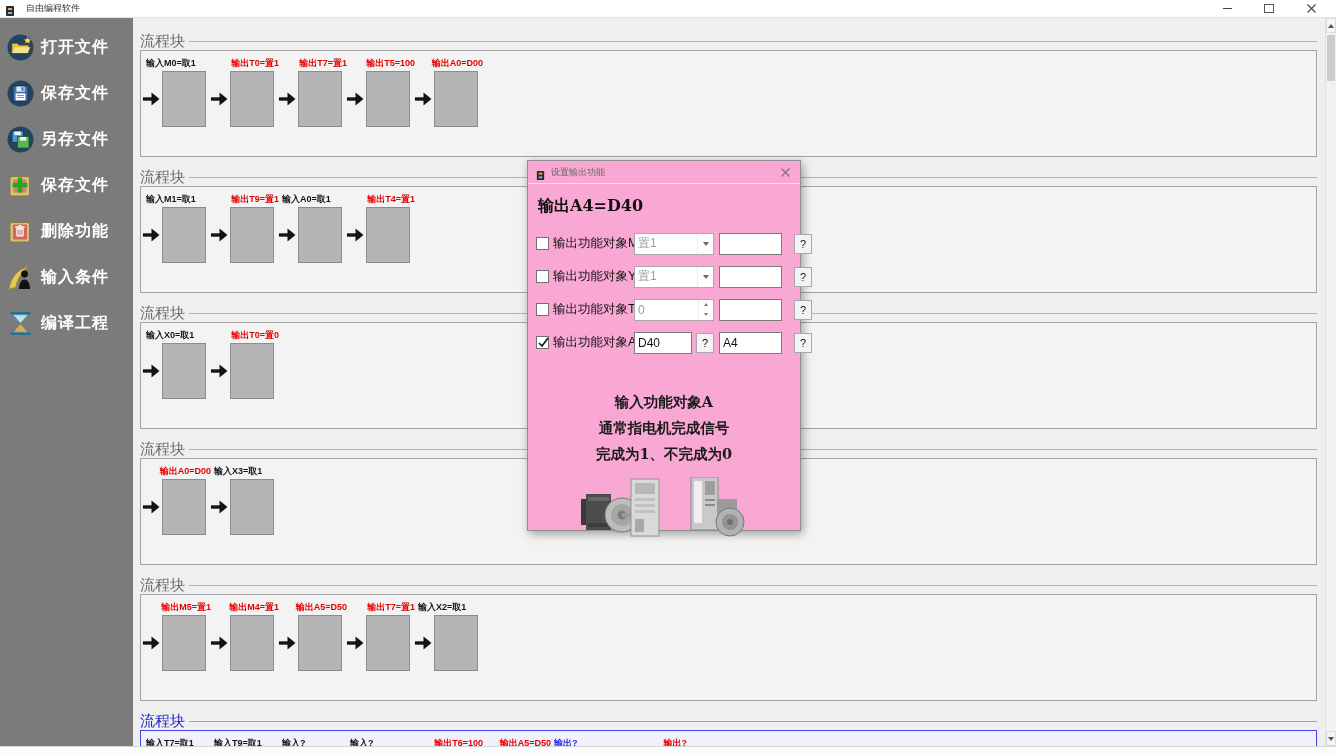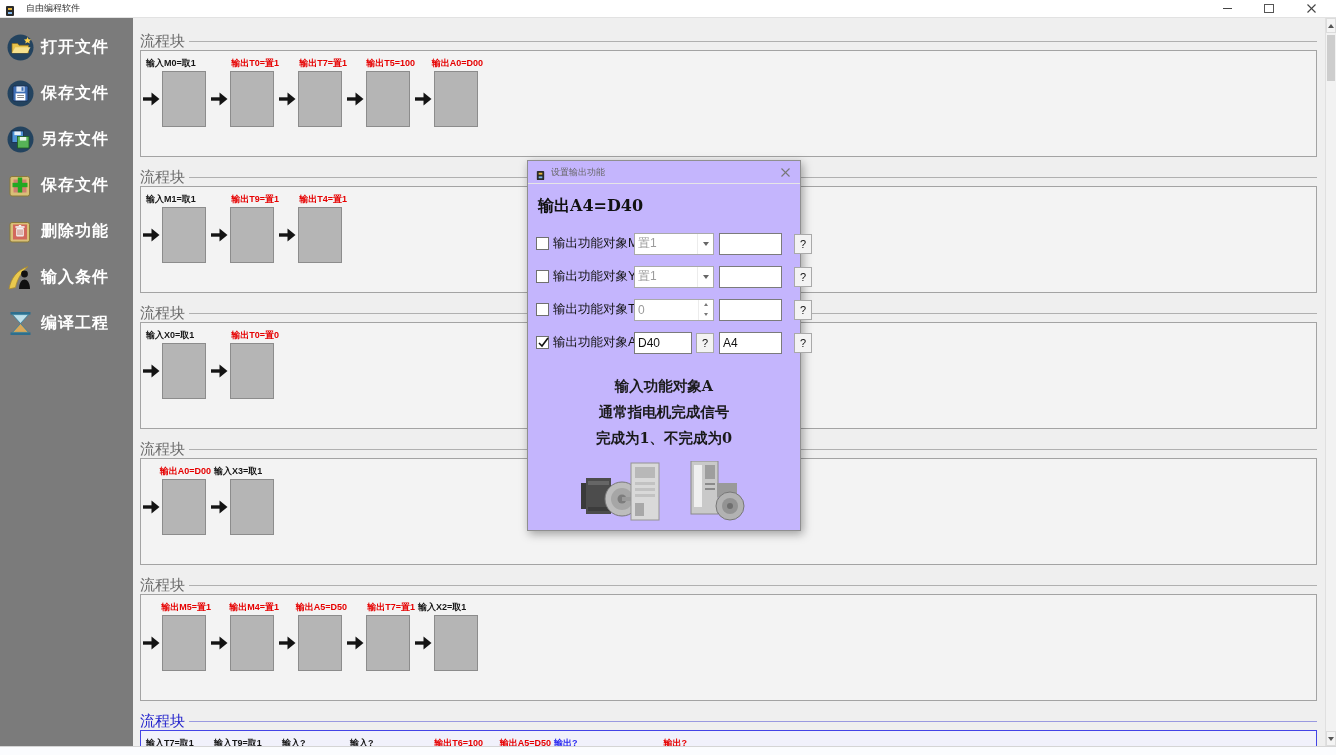--- a/index.html
+++ b/index.html
@@ -52,21 +52,21 @@
     background:#f4f4f4; border:1px solid #dcdcdc; box-sizing:border-box; cursor:pointer; }
   .tri-up { width:0; height:0; border-left:3px solid transparent; border-right:3px solid transparent; border-bottom:4px solid #555; }
   .tri-down { width:0; height:0; border-left:3px solid transparent; border-right:3px solid transparent; border-top:4px solid #555; }
   .scroll-thumb { width:8px; height:46px; background:#cdcdcd; margin-top:2px; cursor:pointer; }
   .scroll-spacer { flex:1; }
 
   .statusbar { height:9px; background:#fbfcfe; border-top:1px solid #d5d5d5; box-sizing:border-box; }
 
   
   .dialog { position:absolute; left:527px; top:160px; width:274px; height:371px;
-    background:#c4b5fd; border:1px solid #8f8f8f; box-shadow:2px 3px 9px rgba(0,0,0,0.35);
+    background:#f9a8d4; border:1px solid #8f8f8f; box-shadow:2px 3px 9px rgba(0,0,0,0.35);
     box-sizing:border-box; z-index:10; }
   .dlg-titlebar { height:22px; display:flex; align-items:center; padding:0 7px;
     border-bottom:1px solid #e6e6e6; }
   .dlg-icon { width:11px; height:11px; }
   .dlg-title { font-size:9px; color:#666; margin-left:5px; flex:1; }
   .dlg-close { width:16px; height:16px; display:flex; align-items:center; justify-content:center; cursor:pointer; }
   .dlg-heading { font-family:"DejaVu Serif",serif; font-weight:bold; font-size:16px; color:#111;
     margin:12px 0 10px 10px; }
   .dlg-row { display:flex; align-items:center; height:33px; }
   .checkbox { width:13px; height:13px; border:1px solid #707070; background:#fff; margin-left:8px;
@@ -84,21 +84,21 @@
   .spin-cell { flex:1; display:flex; align-items:center; justify-content:center; cursor:pointer; }
   .spin-up { width:0; height:0; border-left:2.5px solid transparent; border-right:2.5px solid transparent; border-bottom:3.5px solid #777; }
   .spin-down { width:0; height:0; border-left:2.5px solid transparent; border-right:2.5px solid transparent; border-top:3.5px solid #777; }
   .txt-input { height:22px; border:1px solid #7b7b7b; box-sizing:border-box; font-size:12px;
     padding:0 3px; font-family:"Liberation Sans",sans-serif; background:#fff; color:#111; }
   .w58 { width:58px; } .w49 { width:63px; margin-left:5px; }
   .help-btn { width:18px; height:20px; margin-left:12px; border:1px solid #a9a9a9; background:#f3f3f3;
     font-size:11px; color:#111; display:flex; align-items:center; justify-content:center;
     box-sizing:border-box; cursor:pointer; flex-shrink:0; }
   .help-btn.tight { margin-left:4px; }
-  .dlg-help { margin-top:14px; text-align:center; font-family:"DejaVu Serif",serif;
+  .dlg-help { margin-top:30px; text-align:center; font-family:"DejaVu Serif",serif;
     font-size:14.5px; font-weight:bold; color:#1a1a1a; line-height:26px; }
   .dlg-images { display:flex; justify-content:center; align-items:flex-end; gap:26px; margin-top:10px; }
 </style>
 </head>
 <body>
 
 <div class="titlebar">
   <span class="app-icon">
     <svg viewBox="0 0 12 12">
         <rect x="2" y="1" width="8" height="10" rx="1" fill="#2b2b2b"></rect>
@@ -280,20 +280,30 @@
             <div class="unit-body">
               <svg class="arrow" width="17" height="14" viewBox="0 0 17 14">
                 <line x1="0" y1="7" x2="10" y2="7" stroke="#141414" stroke-width="3.4"></line>
                 <polygon points="8.5,0.5 16.5,7 8.5,13.5" fill="#141414"></polygon>
               </svg>
               <div class="block"></div>
             </div>
           </div>
           <div class="unit">
             <div class="unit-label lbl-red">输出T9=置1</div>
+            <div class="unit-body">
+              <svg class="arrow" width="17" height="14" viewBox="0 0 17 14">
+                <line x1="0" y1="7" x2="10" y2="7" stroke="#141414" stroke-width="3.4"></line>
+                <polygon points="8.5,0.5 16.5,7 8.5,13.5" fill="#141414"></polygon>
+              </svg>
+              <div class="block"></div>
+            </div>
+          </div>
+          <div class="unit">
+            <div class="unit-label lbl-black">输入A0=取1</div>
             <div class="unit-body">
               <svg class="arrow" width="17" height="14" viewBox="0 0 17 14">
                 <line x1="0" y1="7" x2="10" y2="7" stroke="#141414" stroke-width="3.4"></line>
                 <polygon points="8.5,0.5 16.5,7 8.5,13.5" fill="#141414"></polygon>
               </svg>
               <div class="block"></div>
             </div>
           </div>
           <div class="unit">
             <div class="unit-label lbl-red">输出T4=置1</div>

